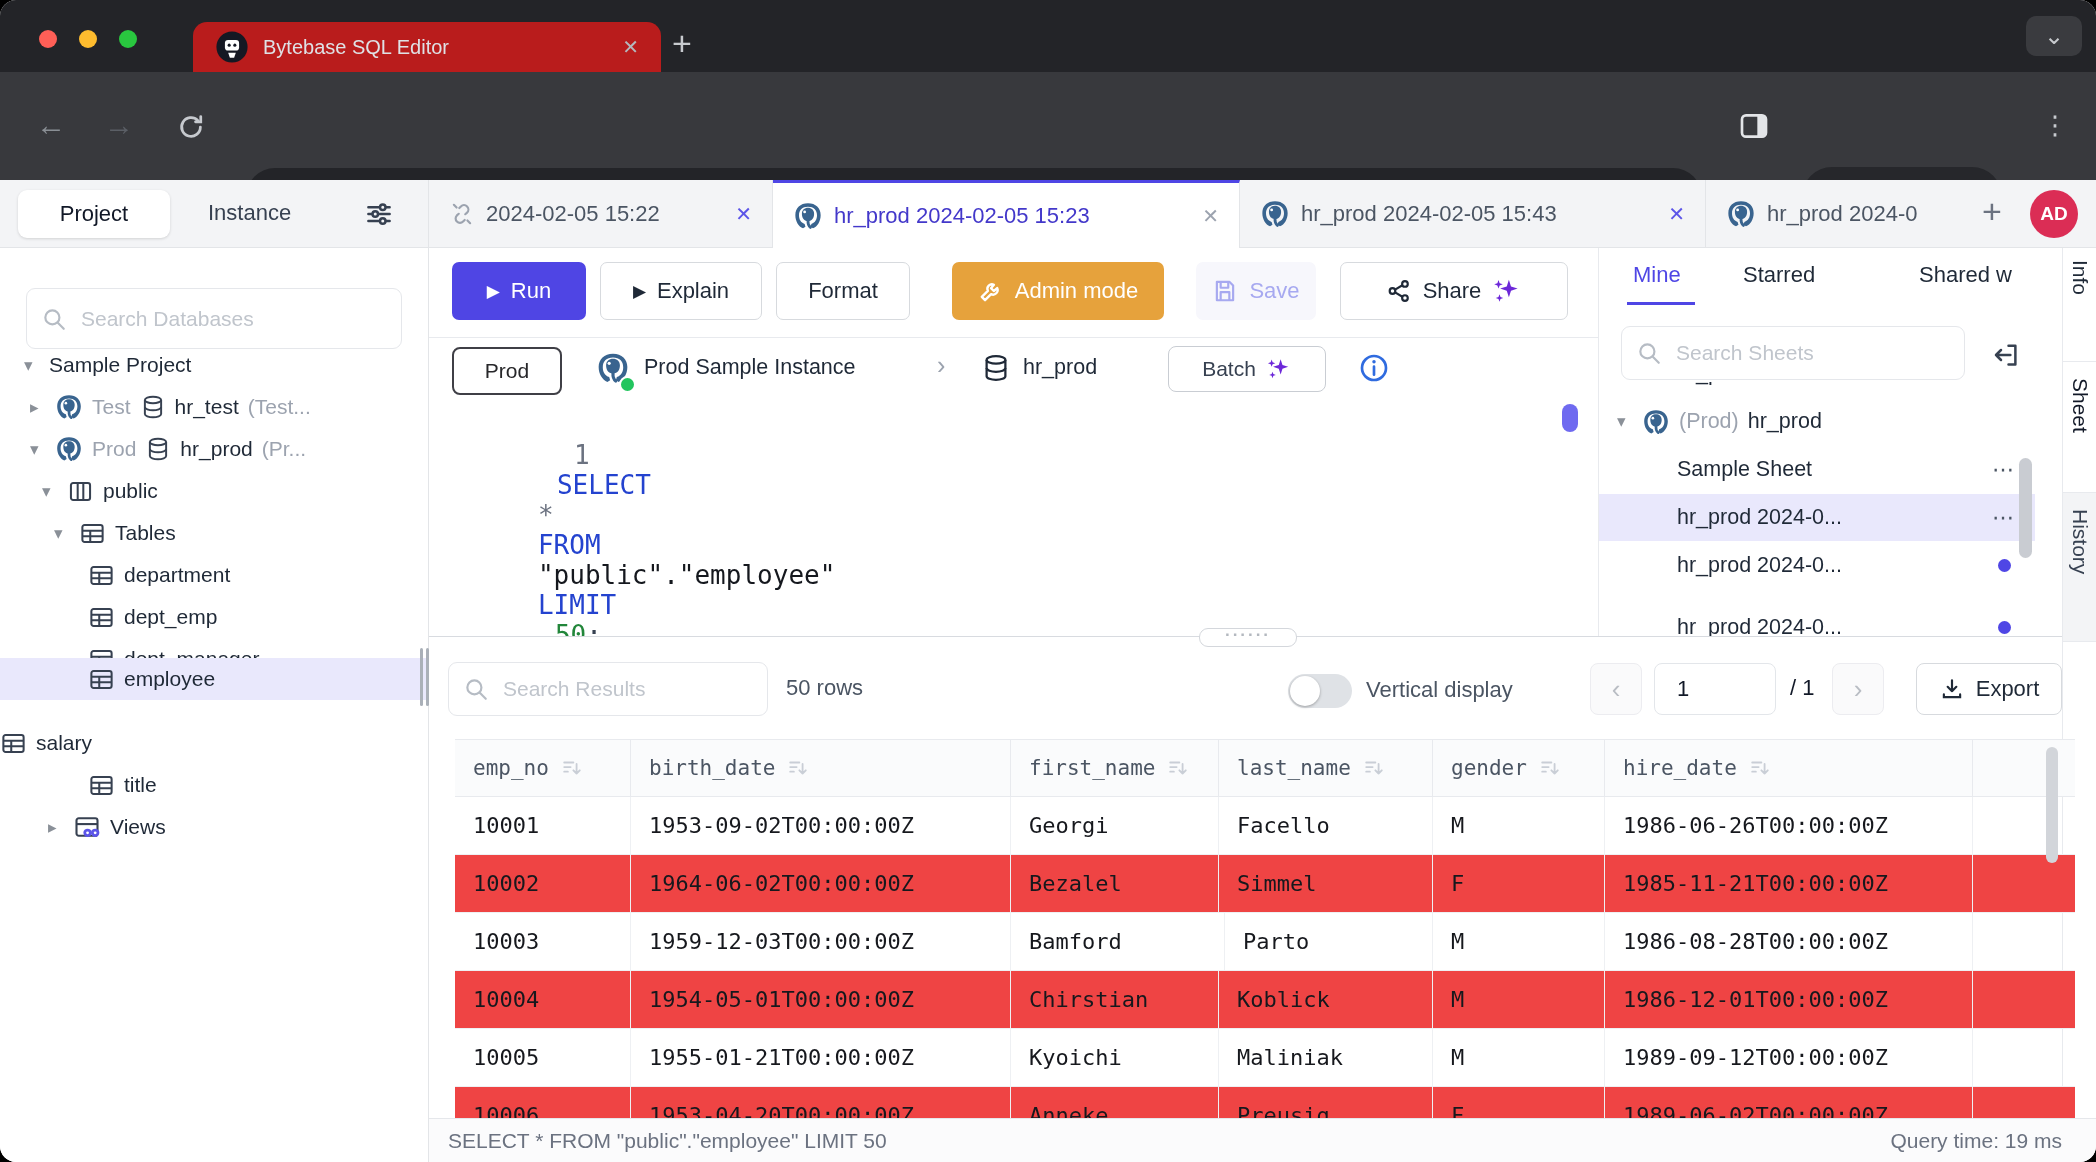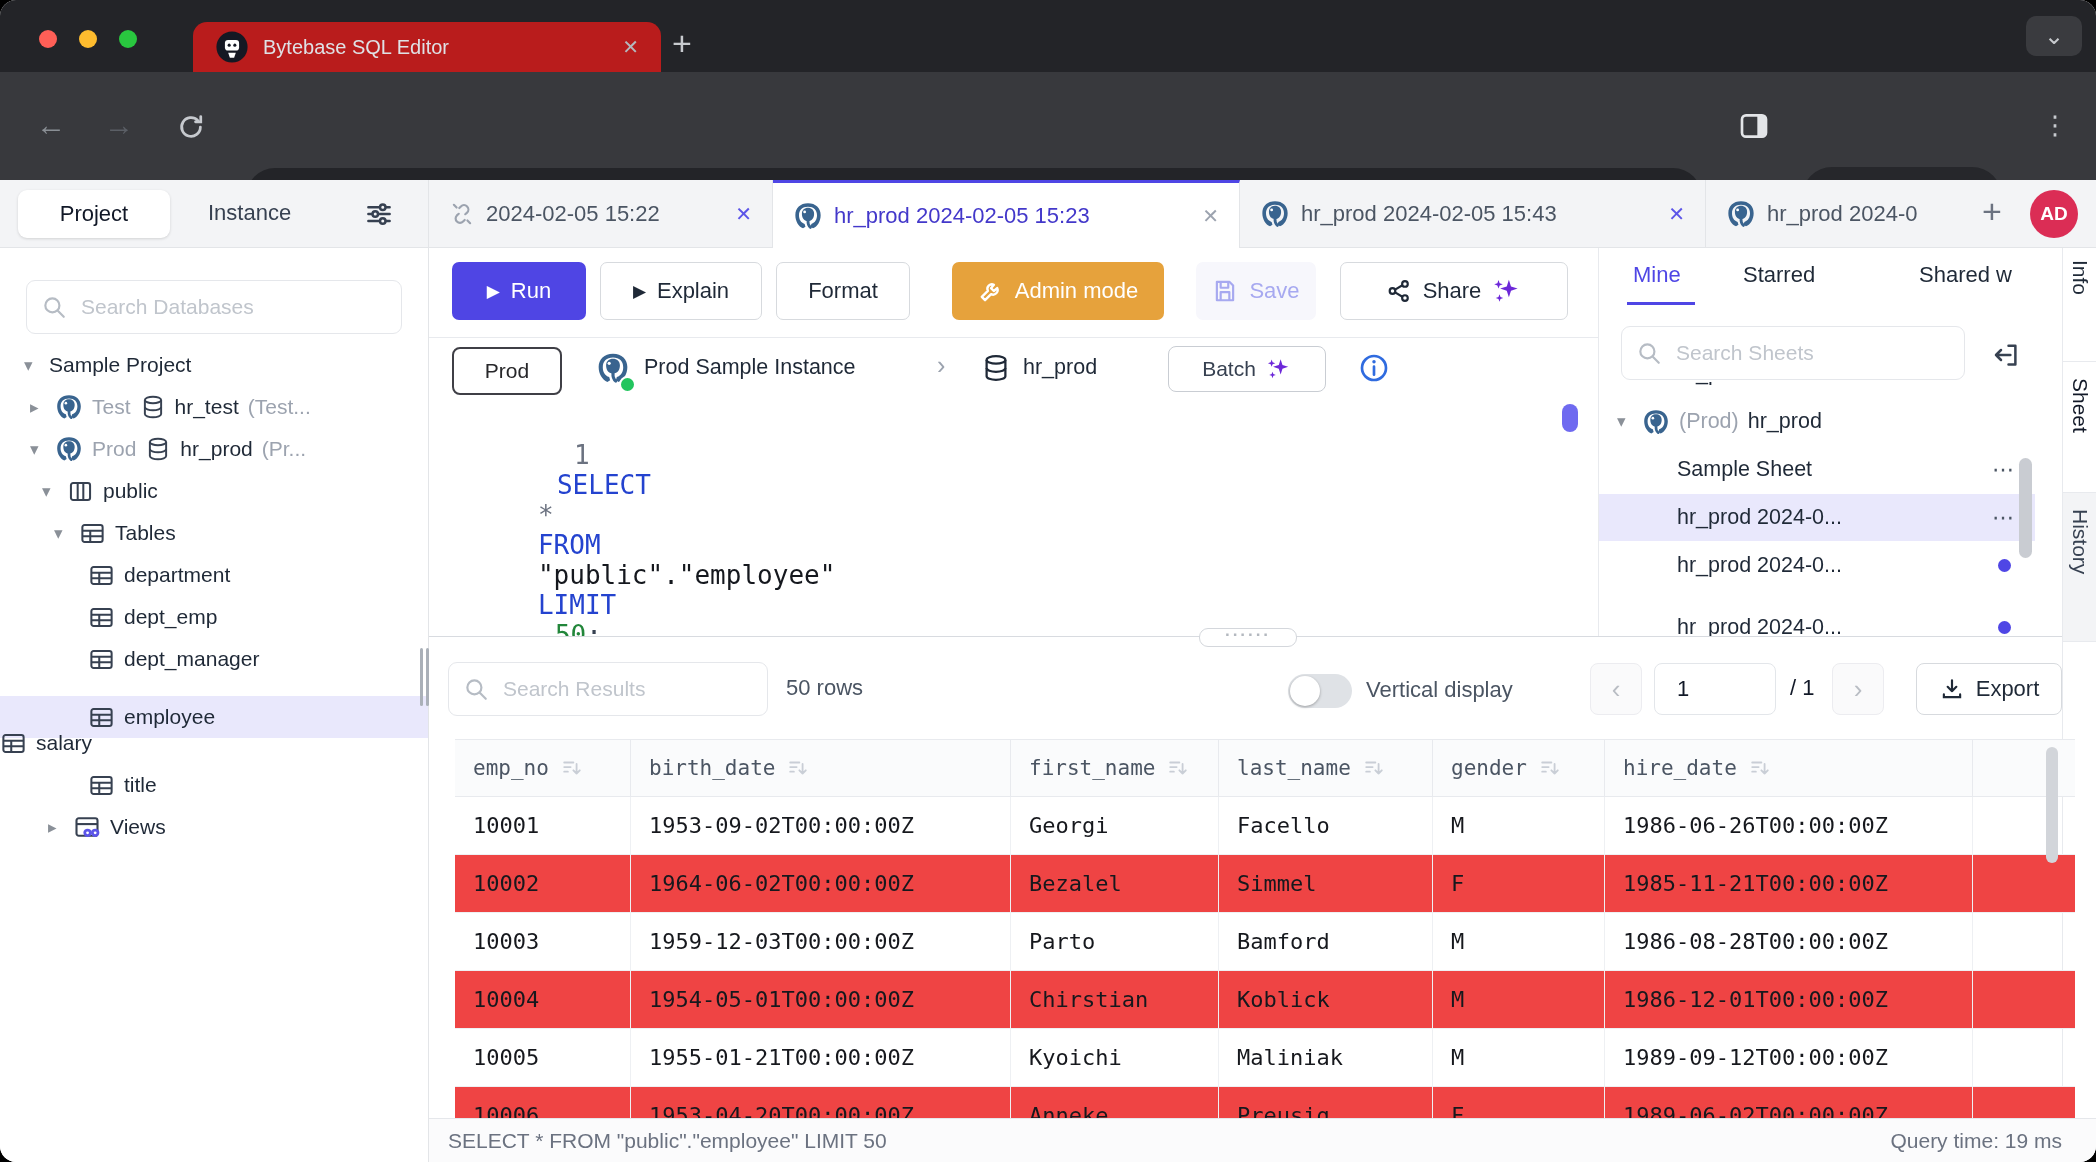--- a/index.html
+++ b/index.html
@@ -280,21 +280,21 @@
         </svg>
       <span>hr_prod 2024-0</span>
     </div>
     <span class="abs" style="left:1982px;top:12px;font-size:34px;color:#6b7280;font-weight:300">+</span>
     <div class="avatar">AD</div>
   </div>
 
   <div class="vdivider"></div>
 
   <div class="sidebar">
-    <div class="searchbox" style="position:absolute;left:26px;top:32px;width:376px;height:54px">
+    <div class="searchbox" style="position:absolute;left:26px;top:40px;width:376px;height:61px">
       <svg class="ic" width="26" height="26" style="color:#b6bcc4">
           <use href="#i-search"></use>
         </svg>
       <input placeholder="Search Databases" style="">
     </div>
 
     <div class="trow" style="top:96px;padding-left:24px">
       <span class="caret">▾</span>
       <span>Sample Project</span>
     </div>
@@ -347,21 +347,21 @@
           <use href="#i-table"></use>
         </svg>
       <span>dept_emp</span>
     </div>
     <div class="trow" style="top:390px;padding-left:88px">
       <svg class="ic" width="27" height="27" style="color:#374151">
           <use href="#i-table"></use>
         </svg>
       <span>dept_manager</span>
     </div>
-    <div class="trow sel" style="top:448px;padding-left:88px">
+    <div class="trow sel" style="top:410px;padding-left:88px">
       <svg class="ic" width="27" height="27" style="color:#374151">
           <use href="#i-table"></use>
         </svg>
       <span>employee</span>
     </div>
     <div class="trow" style="top:474px;">
       <svg class="ic" width="27" height="27" style="color:#374151">
           <use href="#i-table"></use>
         </svg>
       <span>salary</span>
@@ -604,22 +604,22 @@
           <div class="td c1">1964-06-02T00:00:00Z</div>
           <div class="td c2">Bezalel</div>
           <div class="td c3">Simmel</div>
           <div class="td c4">F</div>
           <div class="td c5">1985-11-21T00:00:00Z</div>
           <div class="td c6"></div>
       </div>
       <div class="trb">
         <div class="td c0">10003</div>
           <div class="td c1">1959-12-03T00:00:00Z</div>
+          <div class="td c3">Bamford</div>
           <div class="td c2">Parto</div>
-          <div class="td c3">Bamford</div>
           <div class="td c4">M</div>
           <div class="td c5">1986-08-28T00:00:00Z</div>
           <div class="td c6"></div>
       </div>
       <div class="trb alt">
         <div class="td c0">10004</div>
           <div class="td c1">1954-05-01T00:00:00Z</div>
           <div class="td c2">Chirstian</div>
           <div class="td c3">Koblick</div>
           <div class="td c4">M</div>

